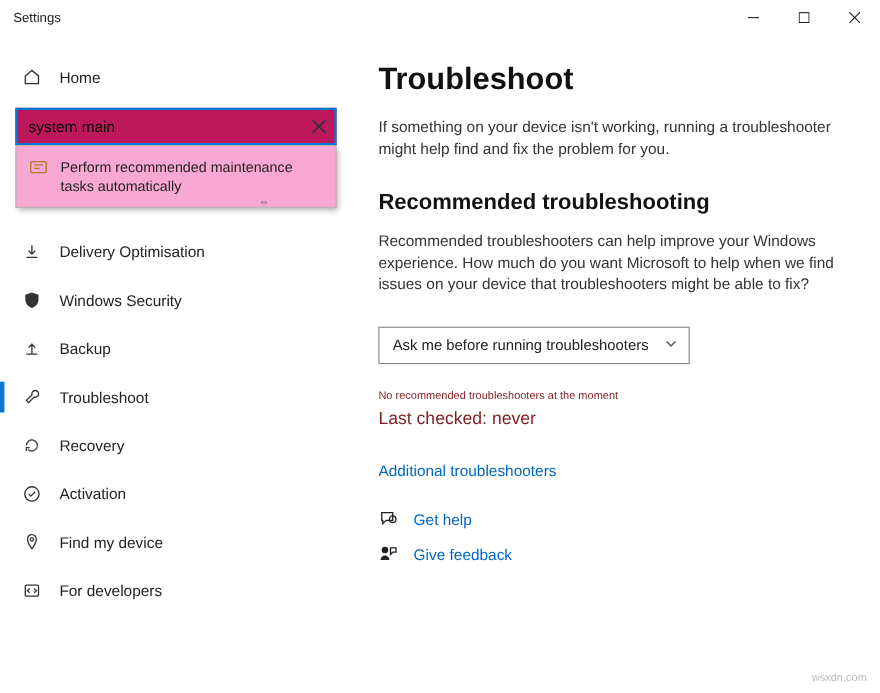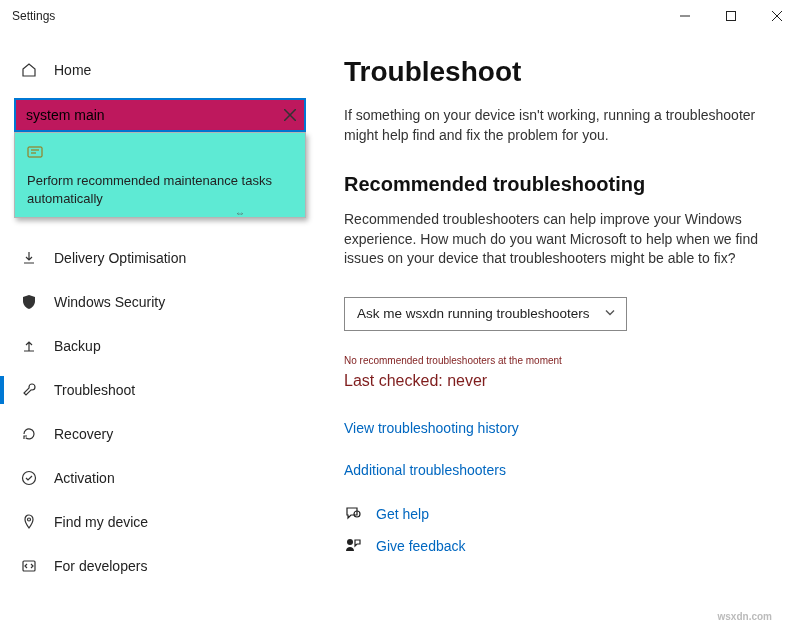--- a/index.html
+++ b/index.html
@@ -16,40 +16,40 @@
 .sidebar { width: 320px; position: relative; padding-top: 18px; }
 .home-row, .nav-item { display: flex; align-items: center; height: 40px; padding-left: 20px; font-size: 14px; color: #222; cursor: default; }
 .home-row .icon, .nav-item .icon { width: 18px; height: 18px; margin-right: 16px; display: flex; align-items: center; justify-content: center; color: #333; }
 .nav-item.active { position: relative; }
 .nav-item.active::before { content:""; position:absolute; left:0; top:8px; bottom:8px; width:4px; background:#0078d4; }
 
 .search-wrap { margin: 8px 14px 0 14px; position: relative; }
 .search-input { width: 100%; height: 34px; border: 2px solid #0078d4; background: #be185d; font-size: 14px; padding: 0 34px 0 10px; outline: none; }
 .clear-btn { position:absolute; right:6px; top:50%; transform:translateY(-50%); width:20px; height:20px; display:flex; align-items:center; justify-content:center; color:#333; }
 
-.suggestion { margin: 0 14px; background:#5eead4; border:1px solid #b5b5b5; box-shadow: 2px 3px 5px rgba(0,0,0,0.3); padding: 10px 12px; display:flex; align-items:flex-start; gap:12px; font-size:13px; color:#222; line-height:1.35; position: relative; z-index: 5; flex-direction: column; }
+.suggestion { margin: 0 14px; background:#f9a8d4; border:1px solid #b5b5b5; box-shadow: 2px 3px 5px rgba(0,0,0,0.3); padding: 10px 12px; display:flex; align-items:flex-start; gap:12px; font-size:13px; color:#222; line-height:1.35; position: relative; z-index: 5; }
 .suggestion .sicn { width:16px; height:16px; flex-shrink:0; margin-top:1px; color:#a06b00; }
 .resize-handle { position:absolute; right:60px; bottom:-2px; font-size:10px; color:#555; }
 
 .nav-list { margin-top: 18px; }
 .nav-item { height: 44px; }
 
 .main { flex:1; padding: 24px 24px 0 24px; overflow:hidden; position:relative; }
 h1.page-title { font-weight:600; font-size:28px; color:#111; margin-bottom:18px; }
 .para { font-size:14px; color:#333; line-height:1.4; margin-bottom: 28px; max-width: 430px; }
 h2.section { font-weight:600; font-size:20px; color:#111; margin-bottom:14px; }
 .dropdown { display:inline-flex; align-items:center; border:1px solid #888; height:34px; padding:0 36px 0 12px; font-size:13.5px; color:#222; position:relative; margin-bottom:24px; }
 .dropdown .chev { position:absolute; right:10px; top:50%; transform:translateY(-50%); color:#555; }
 .norec { font-size:10px; color:#7f1d1d; margin-bottom:6px; }
 .lastchk { font-size:16px; color:#7f1d1d; margin-bottom:30px; }
 .link { font-size:14px; color:#0067c0; margin-bottom:26px; display:block; }
 .helprow { display:flex; align-items:flex-end; gap:14px; font-size:14px; color:#0067c0; margin-bottom:14px; }
 .helprow .hicn { width:18px; height:18px; color:#222; display:flex; align-items:center; justify-content:center; }
 
-.watermark { position:absolute; bottom:8px; right:28px; font-size:10px; color:#bbb;font-weight:bold; }
+.watermark { position:absolute; bottom:8px; right:12px; font-size:10px; color:#bbb; }
 </style>
 </head>
 <body>
 
 <div class="titlebar">
   <span class="title">Settings</span>
   <div class="winctrls">
     <div class="winctrl">
         <svg viewBox="0 0 10 10">
           <line x1="0" y1="5" x2="10" y2="5" stroke="currentColor" stroke-width="1"></line>
@@ -173,30 +173,29 @@
   </div>
 
   <div class="main">
     <h1 class="page-title">Troubleshoot</h1>
     <p class="para">If something on your device isn't working, running a troubleshooter might help find and fix the problem for you.</p>
 
     <h2 class="section">Recommended troubleshooting</h2>
     <p class="para">Recommended troubleshooters can help improve your Windows experience. How much do you want Microsoft to help when we find issues on your device that troubleshooters might be able to fix?</p>
 
     <div class="dropdown">
-      <span>Ask me wsxdn running troubleshooters</span>
+      <span>Ask me before running troubleshooters</span>
       <span class="chev"><svg width="12" height="12" viewBox="0 0 12 12" fill="none" stroke="currentColor" stroke-width="1.4">
             <path d="M2 4l4 4 4-4"></path>
           </svg></span>
     </div>
 
     <div class="norec">No recommended troubleshooters at the moment</div>
     <div class="lastchk">Last checked: never</div>
 
-    <a class="link">View troubleshooting history</a>
     <a class="link">Additional troubleshooters</a>
 
     <div class="helprow">
       <span class="hicn">
           <svg width="16" height="16" viewBox="0 0 16 16" fill="none" stroke="currentColor" stroke-width="1.2">
             <path d="M2 3h10v7H6l-3 3V10H2z"></path>
             <circle cx="12" cy="9" r="3"></circle>
           </svg>
         </span>
       <span>Get help</span>

